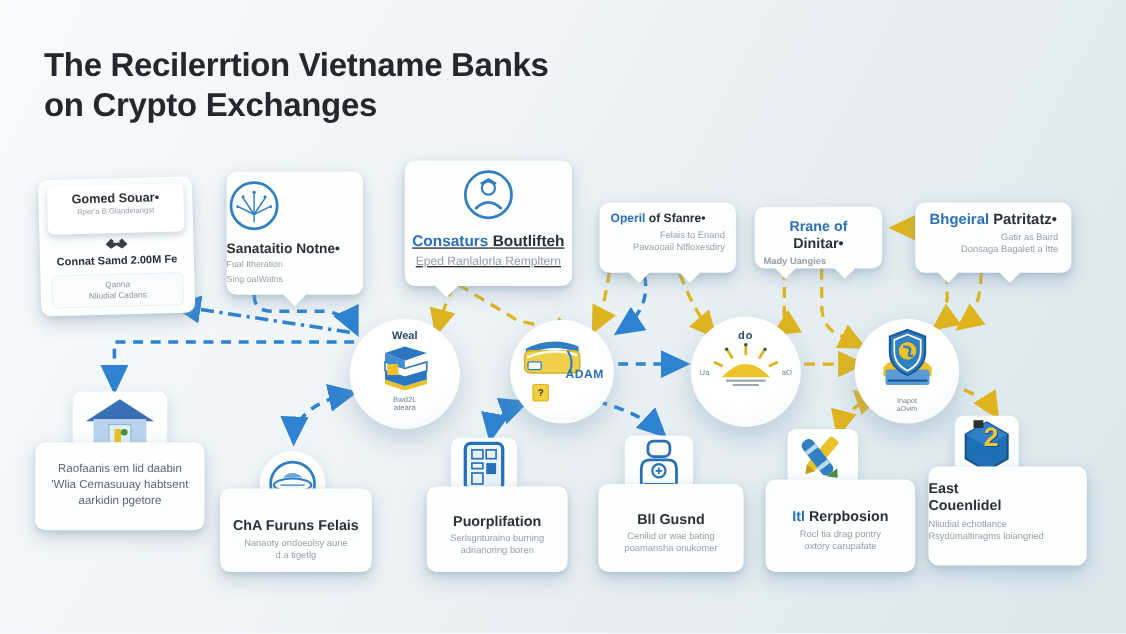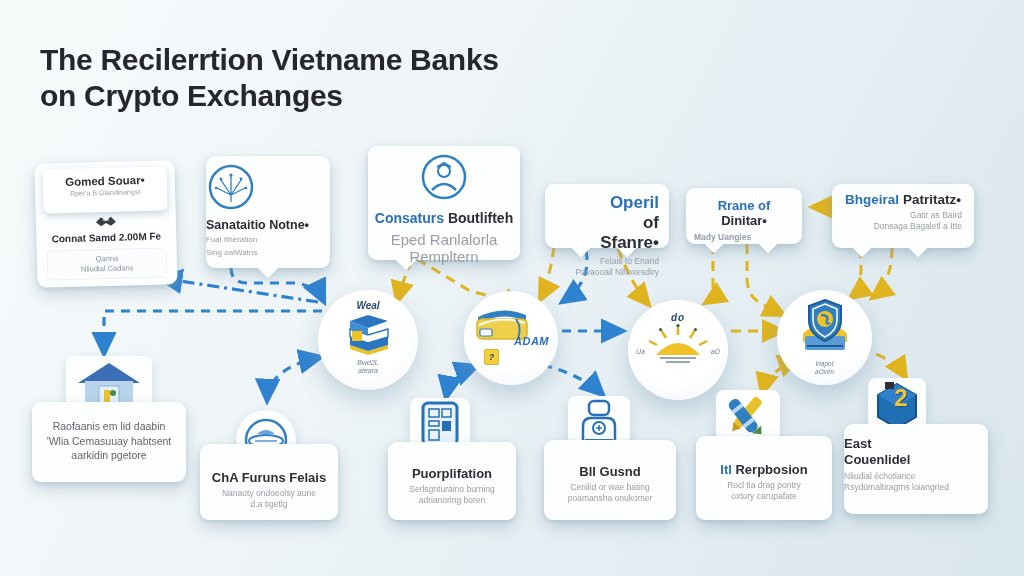--- a/index.html
+++ b/index.html
@@ -10,21 +10,21 @@
     background:linear-gradient(118deg,#f7fbfc 0%,#eef4f7 40%,#e3edf2 70%,#d9e6ec 100%);
   }
   #title { position:absolute; left:40px; top:42px; z-index:3;
     font-size:30px; line-height:36px; font-weight:700; color:#26262e; letter-spacing:-0.3px; }
   .card { position:absolute; background:#fdfefe; border-radius:9px; z-index:2;
     box-shadow:0 7px 16px rgba(125,155,175,.38), 0 2px 4px rgba(125,155,175,.25); }
   .tail { position:absolute; width:16px; height:16px; background:#fdfefe; transform:rotate(45deg); z-index:-1;
     box-shadow:3px 3px 6px rgba(125,155,175,.15); }
   .node { position:absolute; border-radius:50%; z-index:2;
     background:radial-gradient(circle at 45% 35%, #ffffff 55%, #eef3f6 100%);
-    box-shadow:0 10px 22px rgba(125,158,180,.4);font-style:italic; }
+    box-shadow:0 10px 22px rgba(125,158,180,.4); }
   .t-dark { color:#2b2f36; font-weight:700; }
   .t-blue { color:#2a6fb8; font-weight:700; }
   .sub { color:#979da6; }
   .icon-tab { position:absolute; background:#fdfefe; border-radius:8px; z-index:2;
     box-shadow:0 5px 12px rgba(125,155,175,.3); }
   svg.arrows { position:absolute; left:0; top:0; width:1024px; height:576px; z-index:1; pointer-events:none; }
 
   
   #box1 { left:36px; top:162px; width:140px; height:124px; transform:rotate(-1.5deg); }
   #box1 .b1-card { position:absolute; left:8px; top:6px; width:124px; height:44px; background:#fff;
@@ -34,45 +34,45 @@
   #box1 .b1-ic { position:absolute; left:0; right:0; top:52px; text-align:center; }
   #box1 .b1-mid { position:absolute; left:0; right:0; top:70px; font-size:10px; text-align:center; }
   #box1 .b1-inner { position:absolute; left:10px; top:87px; width:120px; height:30px; background:#fafcfd;
     border-radius:5px; border:1px solid #eef1f4; text-align:center; font-size:7.5px; color:#8b929b; padding-top:4px; line-height:10px; }
 
   #box2 { left:206px; top:156px; width:124px; height:112px; text-align:left; padding-top:6px; }
   #box2 .cic { margin:0 auto; }
   #box2 .tt { font-size:12.5px; margin-top:2px; }
   #box2 .ss { font-size:8px; line-height:10px; margin-top:3px; }
 
-  #box3 { left:368px; top:146px; width:152px; height:114px; text-align:center; padding-top:6px; }
+  #box3 { left:368px; top:146px; width:152px; height:114px; text-align:center; padding-top:6px;text-decoration:underline; }
   #box3 .tt { font-size:14px; margin-top:4px; }
-  #box3 .ss { font-size:15px; margin-top:5px; }
+  #box3 .ss { font-size:11px; margin-top:5px; }
 
   #box4 { left:545px; top:184px; width:124px; height:64px; padding:9px 10px 0 10px; }
-  #box4 .tt { font-size:17px; text-align:right;margin-left:36px; }
+  #box4 .tt { font-size:11px; text-align:left; }
   #box4 .ss { font-size:8.5px; text-align:right; line-height:11px; margin-top:3px; }
 
   #box5 { left:686px; top:188px; width:116px; height:56px; padding:10px 8px 0 8px; }
   #box5 .tt { font-size:13px; text-align:center; }
   #box5 .ss { font-size:8.5px; text-align:left; margin-top:4px; padding-right:6px;font-weight:bold; }
 
   #box6 { left:832px; top:184px; width:142px; height:64px; padding:8px 12px 0 12px; }
   #box6 .tt { font-size:13.5px; text-align:center; }
   #box6 .ss { font-size:8.5px; text-align:right; line-height:11px; margin-top:3px; }
 
   
   #c1 { left:318px; top:290px; width:100px; height:100px; text-align:center; }
   #c1 .lbl { font-size:10px; font-weight:700; color:#274a6e; margin-top:10px; }
   #c1 .cap { font-size:7px; color:#6d7f93; line-height:8px; }
   #c2 { left:464px; top:291px; width:94px; height:94px; }
   #c2 .wlbl { position:absolute; left:50px; top:44px; font-size:11px; font-weight:700; color:#2a6fb8; letter-spacing:.5px; }
   #c2 .wtag { position:absolute; left:20px; top:58px; width:15px; height:16px; background:#f2cf3d;
     border:1px solid #d9b426; border-radius:2px; font-size:9px; font-weight:700; color:#3a3a3a; text-align:center; line-height:15px; }
-  #c3 { left:628px; top:300px; width:100px; height:100px; text-align:center; }
+  #c3 { left:628px; top:288px; width:100px; height:100px; text-align:center; }
   #c3 .lbl { font-size:10px; font-weight:700; color:#274a6e; margin-top:12px; letter-spacing:1px; }
   #c3 .side { position:absolute; font-size:7px; color:#6d7f93; }
   #c4 { left:777px; top:290px; width:95px; height:95px; text-align:center; }
   #c4 .cap { font-size:6.5px; color:#6d7f93; line-height:8px; }
 
   
   #b1 { left:32px; top:402px; width:154px; height:80px; text-align:center; padding-top:17px; }
   #b1 .ln { font-size:10.5px; color:#5f666f; line-height:14.5px; font-weight:500; }
   #b1-tab { left:66px; top:356px; width:86px; height:52px; }
   #b2 { left:200px; top:444px; width:138px; height:76px; text-align:center; padding-top:26px; }

